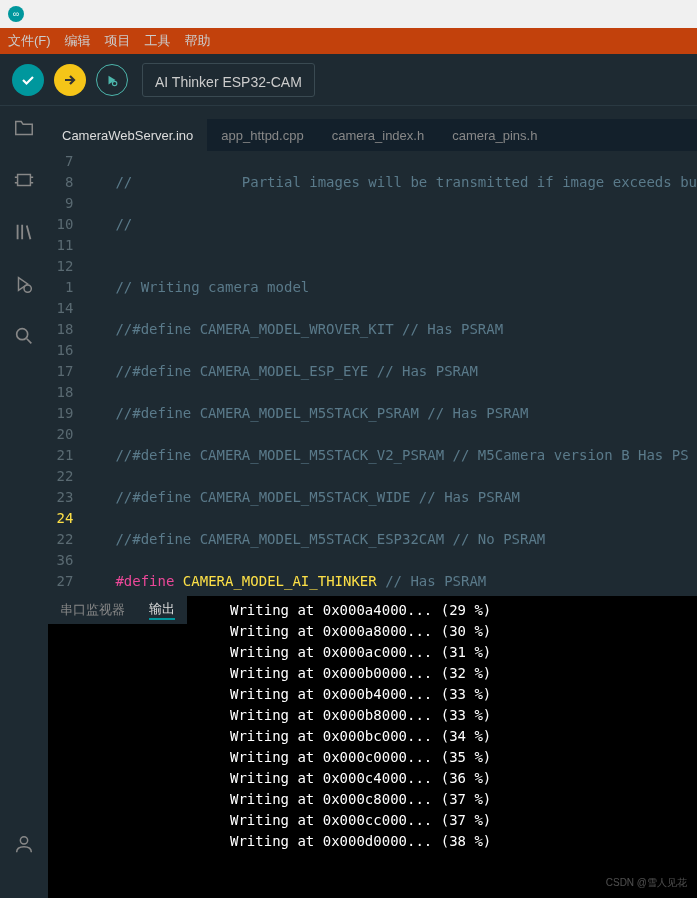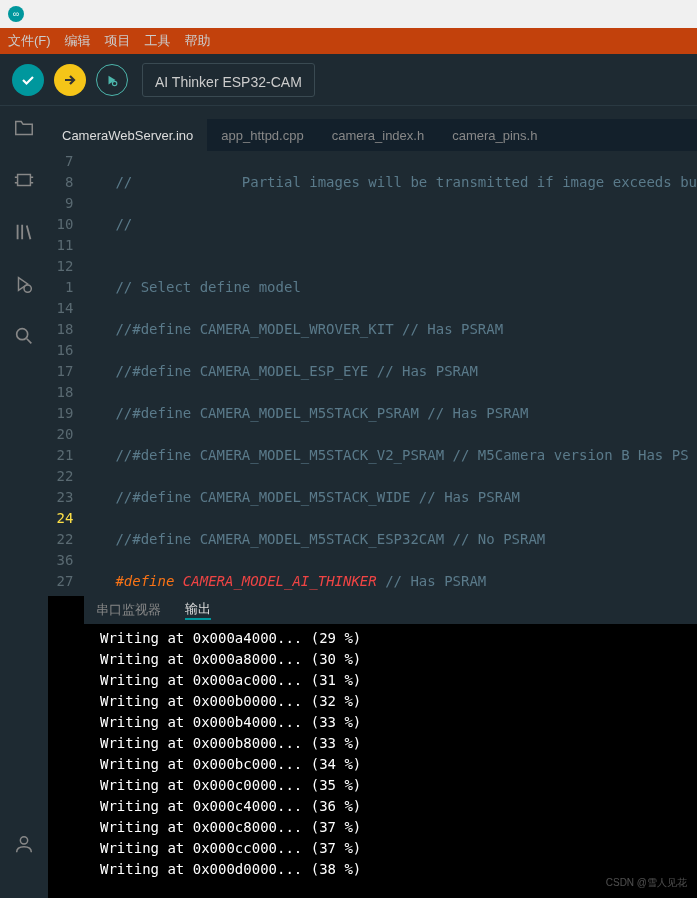--- a/index.html
+++ b/index.html
@@ -146,52 +146,51 @@
       background: #1e2a32;
     }
     .gutter .current { color: #fde047; }
     .code {
       flex: 1;
       line-height: 21px;
       white-space: pre;
       margin-left: 28px;
     }
     .c-comment { color: #5a7a8a; }
-    .c-keyword { color: #f97316; font-style: italic; }
-    .c-define-name { color: #ef4444; font-style: italic; }
+    .c-keyword { color: #ec4899; }
+    .c-define-name { color: #fde047; }
     .bottom-panel {
       position: absolute;
       left: 48px;
       top: 596px;
       right: 0;
       bottom: 0;
       background: #000;
       display: flex;
-      flex-direction: column;
-      padding-left: 36px;
     }
     .panel-tabs {
       height: 28px;
       display: flex;
       align-items: center;
       background: #1e2a32;
       font-size: 13px;
       padding: 0 12px;
       gap: 24px;
     }
     .panel-tab { color: #888; cursor: pointer; }
     .panel-tab.active { color: #ddd; border-bottom: 2px solid #00979d; }
     .output {
       flex: 1;
       font-family: "Consolas", monospace;
       font-size: 14px;
       line-height: 21px;
       color: #fff;
       padding: 4px 16px;
       white-space: pre;
+      margin-left: 27px;
     }
     .watermark {
       position: absolute;
       right: 10px;
       bottom: 8px;
       color: rgba(255,255,255,0.3);
       font-size: 10px;
     }
   </style>
 </head>
@@ -304,21 +303,21 @@
 <div class="current">24</div>
 <div>22</div>
 <div>36</div>
 <div>27</div>
 <div>28</div>
     </div>
     <div class="code">
 <div><span class="c-comment">//             Partial images will be transmitted if image exceeds bu</span></div>
 <div><span class="c-comment">//</span></div>
 <div><span></span></div>
-<div><span class="c-comment">// Select define model</span></div>
+<div><span class="c-comment">// Writing camera model</span></div>
 <div><span class="c-comment">//#define CAMERA_MODEL_WROVER_KIT // Has PSRAM</span></div>
 <div><span class="c-comment">//#define CAMERA_MODEL_ESP_EYE // Has PSRAM</span></div>
 <div><span class="c-comment">//#define CAMERA_MODEL_M5STACK_PSRAM // Has PSRAM</span></div>
 <div><span class="c-comment">//#define CAMERA_MODEL_M5STACK_V2_PSRAM // M5Camera version B Has PS</span></div>
 <div><span class="c-comment">//#define CAMERA_MODEL_M5STACK_WIDE // Has PSRAM</span></div>
 <div><span class="c-comment">//#define CAMERA_MODEL_M5STACK_ESP32CAM // No PSRAM</span></div>
 <div><span class="c-keyword">#define</span><span class="c-define-name"> CAMERA_MODEL_AI_THINKER</span><span class="c-comment"> // Has PSRAM</span></div>
 
 
 

